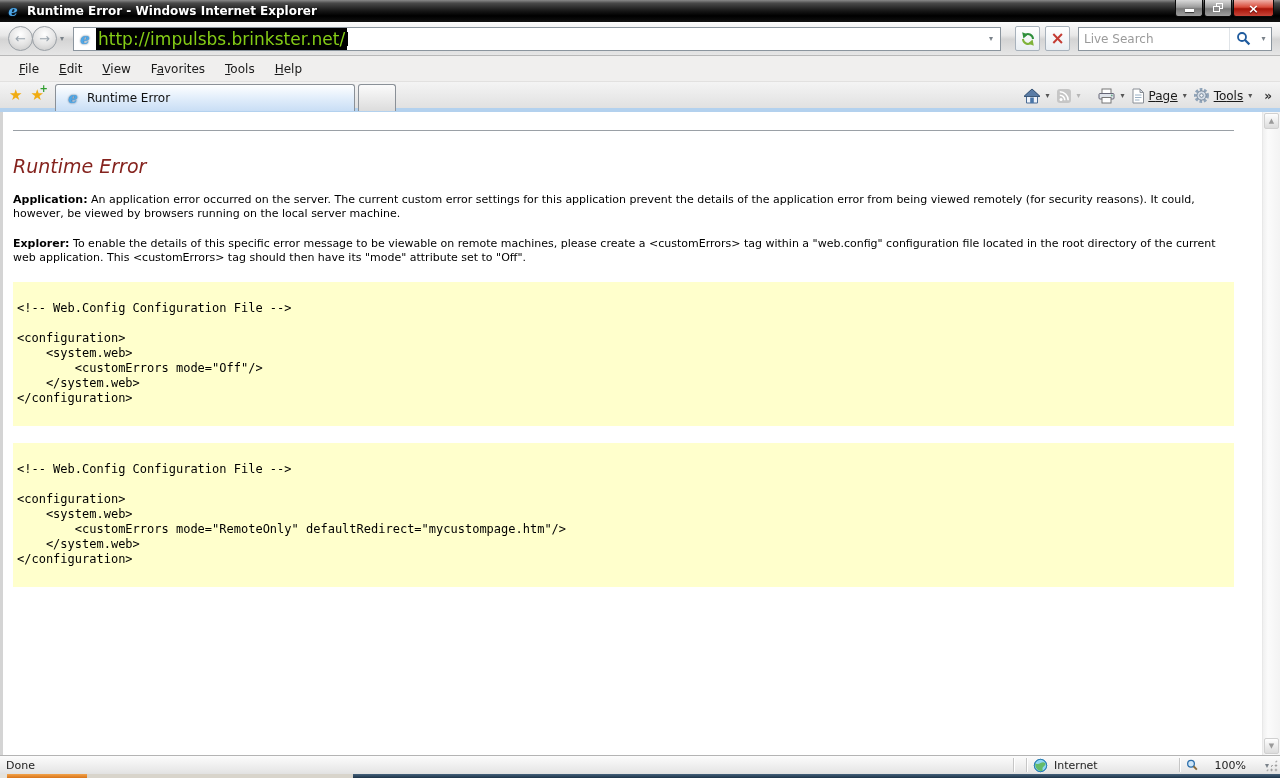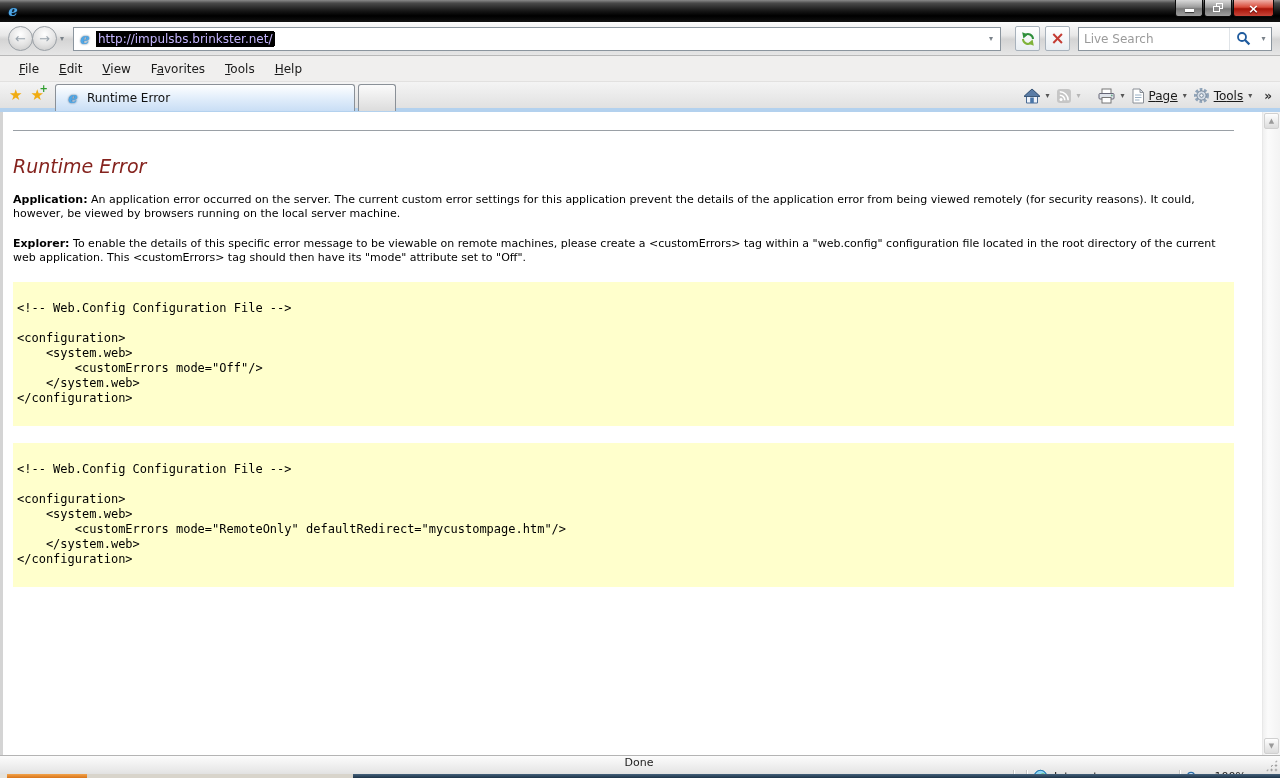--- a/index.html
+++ b/index.html
@@ -26,21 +26,21 @@
             border-bottom:1px solid #b9b9b9; display:flex; align-items:center; padding:0 8px; }
   .navcircle { width:25px; height:25px; border-radius:50%; border:1px solid #9aa0a6;
                background:radial-gradient(circle at 50% 32%, #ffffff, #e3e3e3 55%, #c3c3c3);
                display:flex; align-items:center; justify-content:center;
                color:#9aa4ad; font-size:13px; flex:0 0 auto; }
   .navcircle + .navcircle { margin-left:-1px; }
   .drop-caret { color:#7a828a; font-size:8px; padding:0 3px; }
   .addressbar { flex:1; height:24px; margin:0 9px 0 6px; background:#fff; border:1px solid #8b959e;
                 display:flex; align-items:center; padding:0 3px; }
   .favicon { flex:0 0 auto; }
-  .url-sel { background:#000; color:#c4b5fd; font-size:12px; padding:1px 2px; margin-left:3px; }
+  .url-sel { background:#000; color:#84cc16; font-size:17px; padding:1px 2px; margin-left:3px; }
   .caret-bar { width:1px; height:14px; background:#000; }
   .addr-drop { margin-left:auto; padding:0 4px; }
   .navtool { width:25px; height:25px; border:1px solid #a8b2bc; background:linear-gradient(#ffffff,#e9eef3);
              display:flex; align-items:center; justify-content:center; margin-left:5px; border-radius:2px; }
   .stop-x { color:#c43c34; font-size:17px; font-weight:bold; line-height:17px; }
   .searchbox { width:194px; height:24px; margin-left:8px; background:#fff; border:1px solid #8b959e;
                display:flex; align-items:center; }
   .search-input { flex:1; min-width:0; border:none; outline:none; background:transparent;
                   font-family:"DejaVu Sans", sans-serif; font-size:12px; color:#444; padding:0 5px; }
   .search-input::placeholder { color:#9a9a9a; opacity:1; }
@@ -91,21 +91,21 @@
   
   .scrollbar { position:absolute; top:0; right:0; width:18px; height:100%;
                background:linear-gradient(to right,#f0f0f0,#fbfbfb 30%,#f3f3f3); border-left:1px solid #e8e8e8; }
   .sb-btn { position:absolute; left:1px; right:1px; height:16px; border:1px solid #d0d0d0; border-radius:2px;
             background:linear-gradient(#fefefe,#dcdcdc); color:#9a9a9a; font-size:7px;
             display:flex; align-items:center; justify-content:center; }
   .sb-btn.up { top:1px; } .sb-btn.down { bottom:1px; }
 
   
   .statusbar { height:23px; background:linear-gradient(#fcfcfc,#eaeaea 60%,#dadada); border-top:1px solid #b4b4b4;
-               display:flex; align-items:center; font-size:11px; color:#222; padding:0 8px 4px 6px; position:relative;flex-direction:column; }
+               display:flex; align-items:center; font-size:11px; color:#222; padding:0 8px 4px 6px; position:relative; }
   .status-sep { width:1px; height:14px; background:#c6c6c6; box-shadow:1px 0 0 #fff; margin:0 6px; }
   .sb-right { margin-left:auto; display:flex; align-items:center; }
   .zone { display:flex; align-items:center; gap:6px; width:140px; }
   .zoomctl { display:flex; align-items:center; gap:16px; width:86px; }
   .grip { position:absolute; right:2px; bottom:6px; width:13px; height:13px;
           background-image:radial-gradient(circle, #9a9a9a 32%, transparent 36%);
           background-size:4.4px 4.4px; clip-path:polygon(100% 0, 100% 100%, 0 100%); }
 
   
   .taskbar-edge { position:absolute; left:0; right:0; bottom:0; height:4px; display:flex; }
@@ -117,20 +117,21 @@
   u { text-decoration:underline; }
   svg { display:block; }
 </style>
 </head>
 <body>
 
 <div class="window">
 
   <div class="titlebar">
     <span class="ie-e">e</span>
+    <span class="title-text">Runtime Error - Windows Internet Explorer</span>
     <div class="win-controls">
       <div class="wc gray">
           <div class="glyph-min"></div>
         </div>
       <div class="wc gray">
         <svg width="11" height="10" viewBox="0 0 11 10">
             <rect x="3.5" y="0.5" width="6" height="5" fill="none" stroke="#fff"></rect>
             <rect x="0.5" y="3.5" width="6" height="5" fill="#8a8a8a" stroke="#fff"></rect>
           </svg>
       </div>

